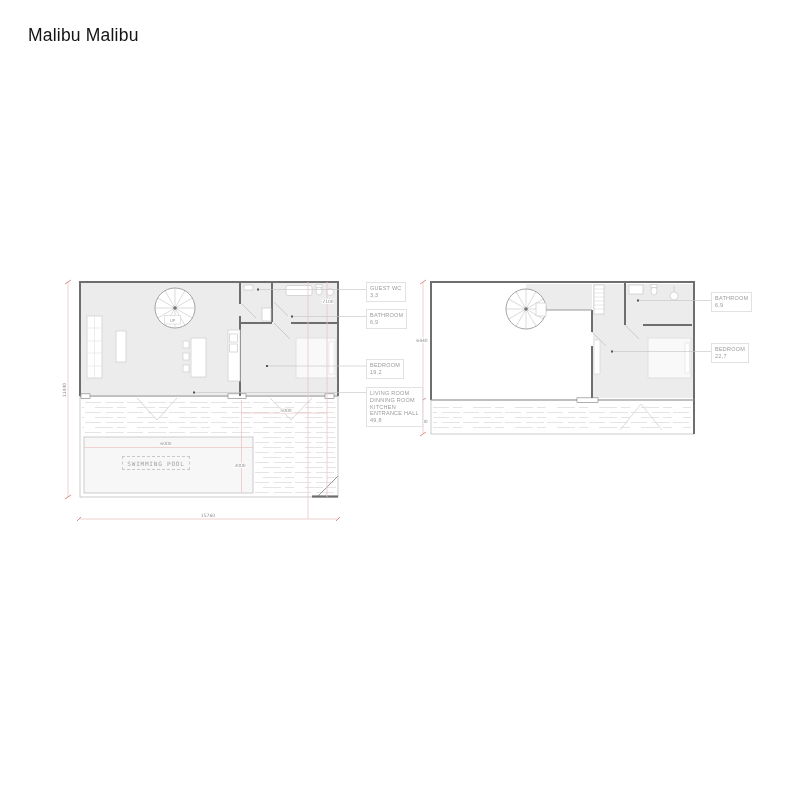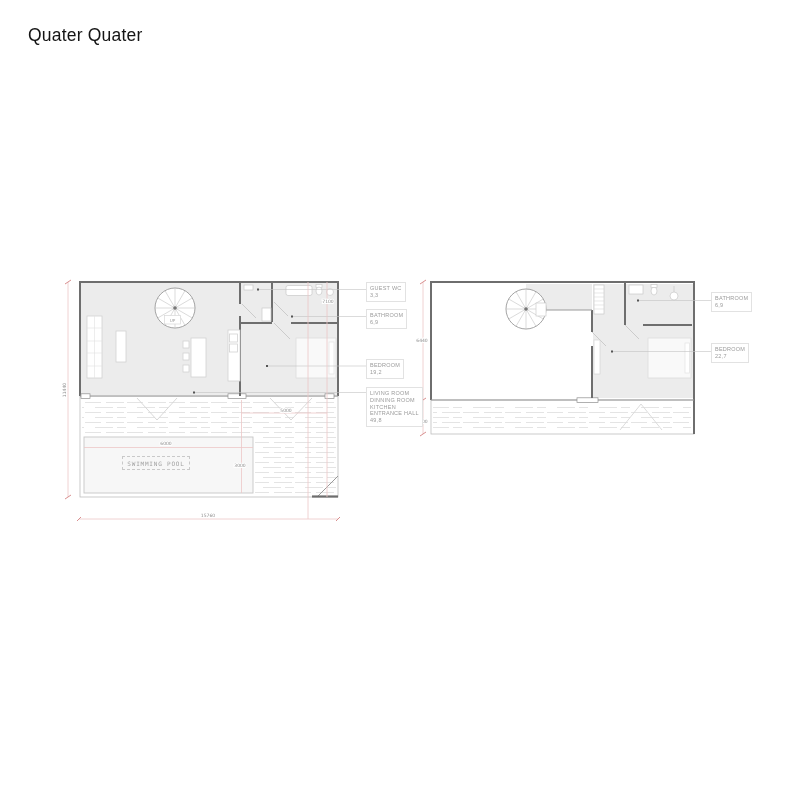--- a/index.html
+++ b/index.html
@@ -16,21 +16,21 @@
        font-family:"Liberation Sans",sans-serif;white-space:nowrap;}
   .pool-lbl{position:absolute;left:122px;top:456px;width:66px;height:12px;
        border:1px dashed #c9c9c9;color:#a3a3a3;font-family:"DejaVu Sans Mono",monospace;
        font-size:6px;letter-spacing:.8px;display:flex;align-items:center;justify-content:center;}
 </style>
 </head>
 <body>
 
 <div class="canvas">
 
-  <div class="title">Quater Quater</div>
+  <div class="title">Malibu Malibu</div>
 
   <svg width="800" height="800" viewBox="0 0 800 800">
     <defs>
       <pattern id="deck" width="42" height="10" patternUnits="userSpaceOnUse">
         <line x1="1" y1="2.5" x2="17" y2="2.5" stroke="#e1e1e1" stroke-width="0.9"></line>
         <line x1="22" y1="2.5" x2="40" y2="2.5" stroke="#e1e1e1" stroke-width="0.9"></line>
         <line x1="11" y1="7.5" x2="29" y2="7.5" stroke="#e1e1e1" stroke-width="0.9"></line>
         <line x1="33" y1="7.5" x2="42" y2="7.5" stroke="#e1e1e1" stroke-width="0.9"></line>
       </pattern>
     </defs>

